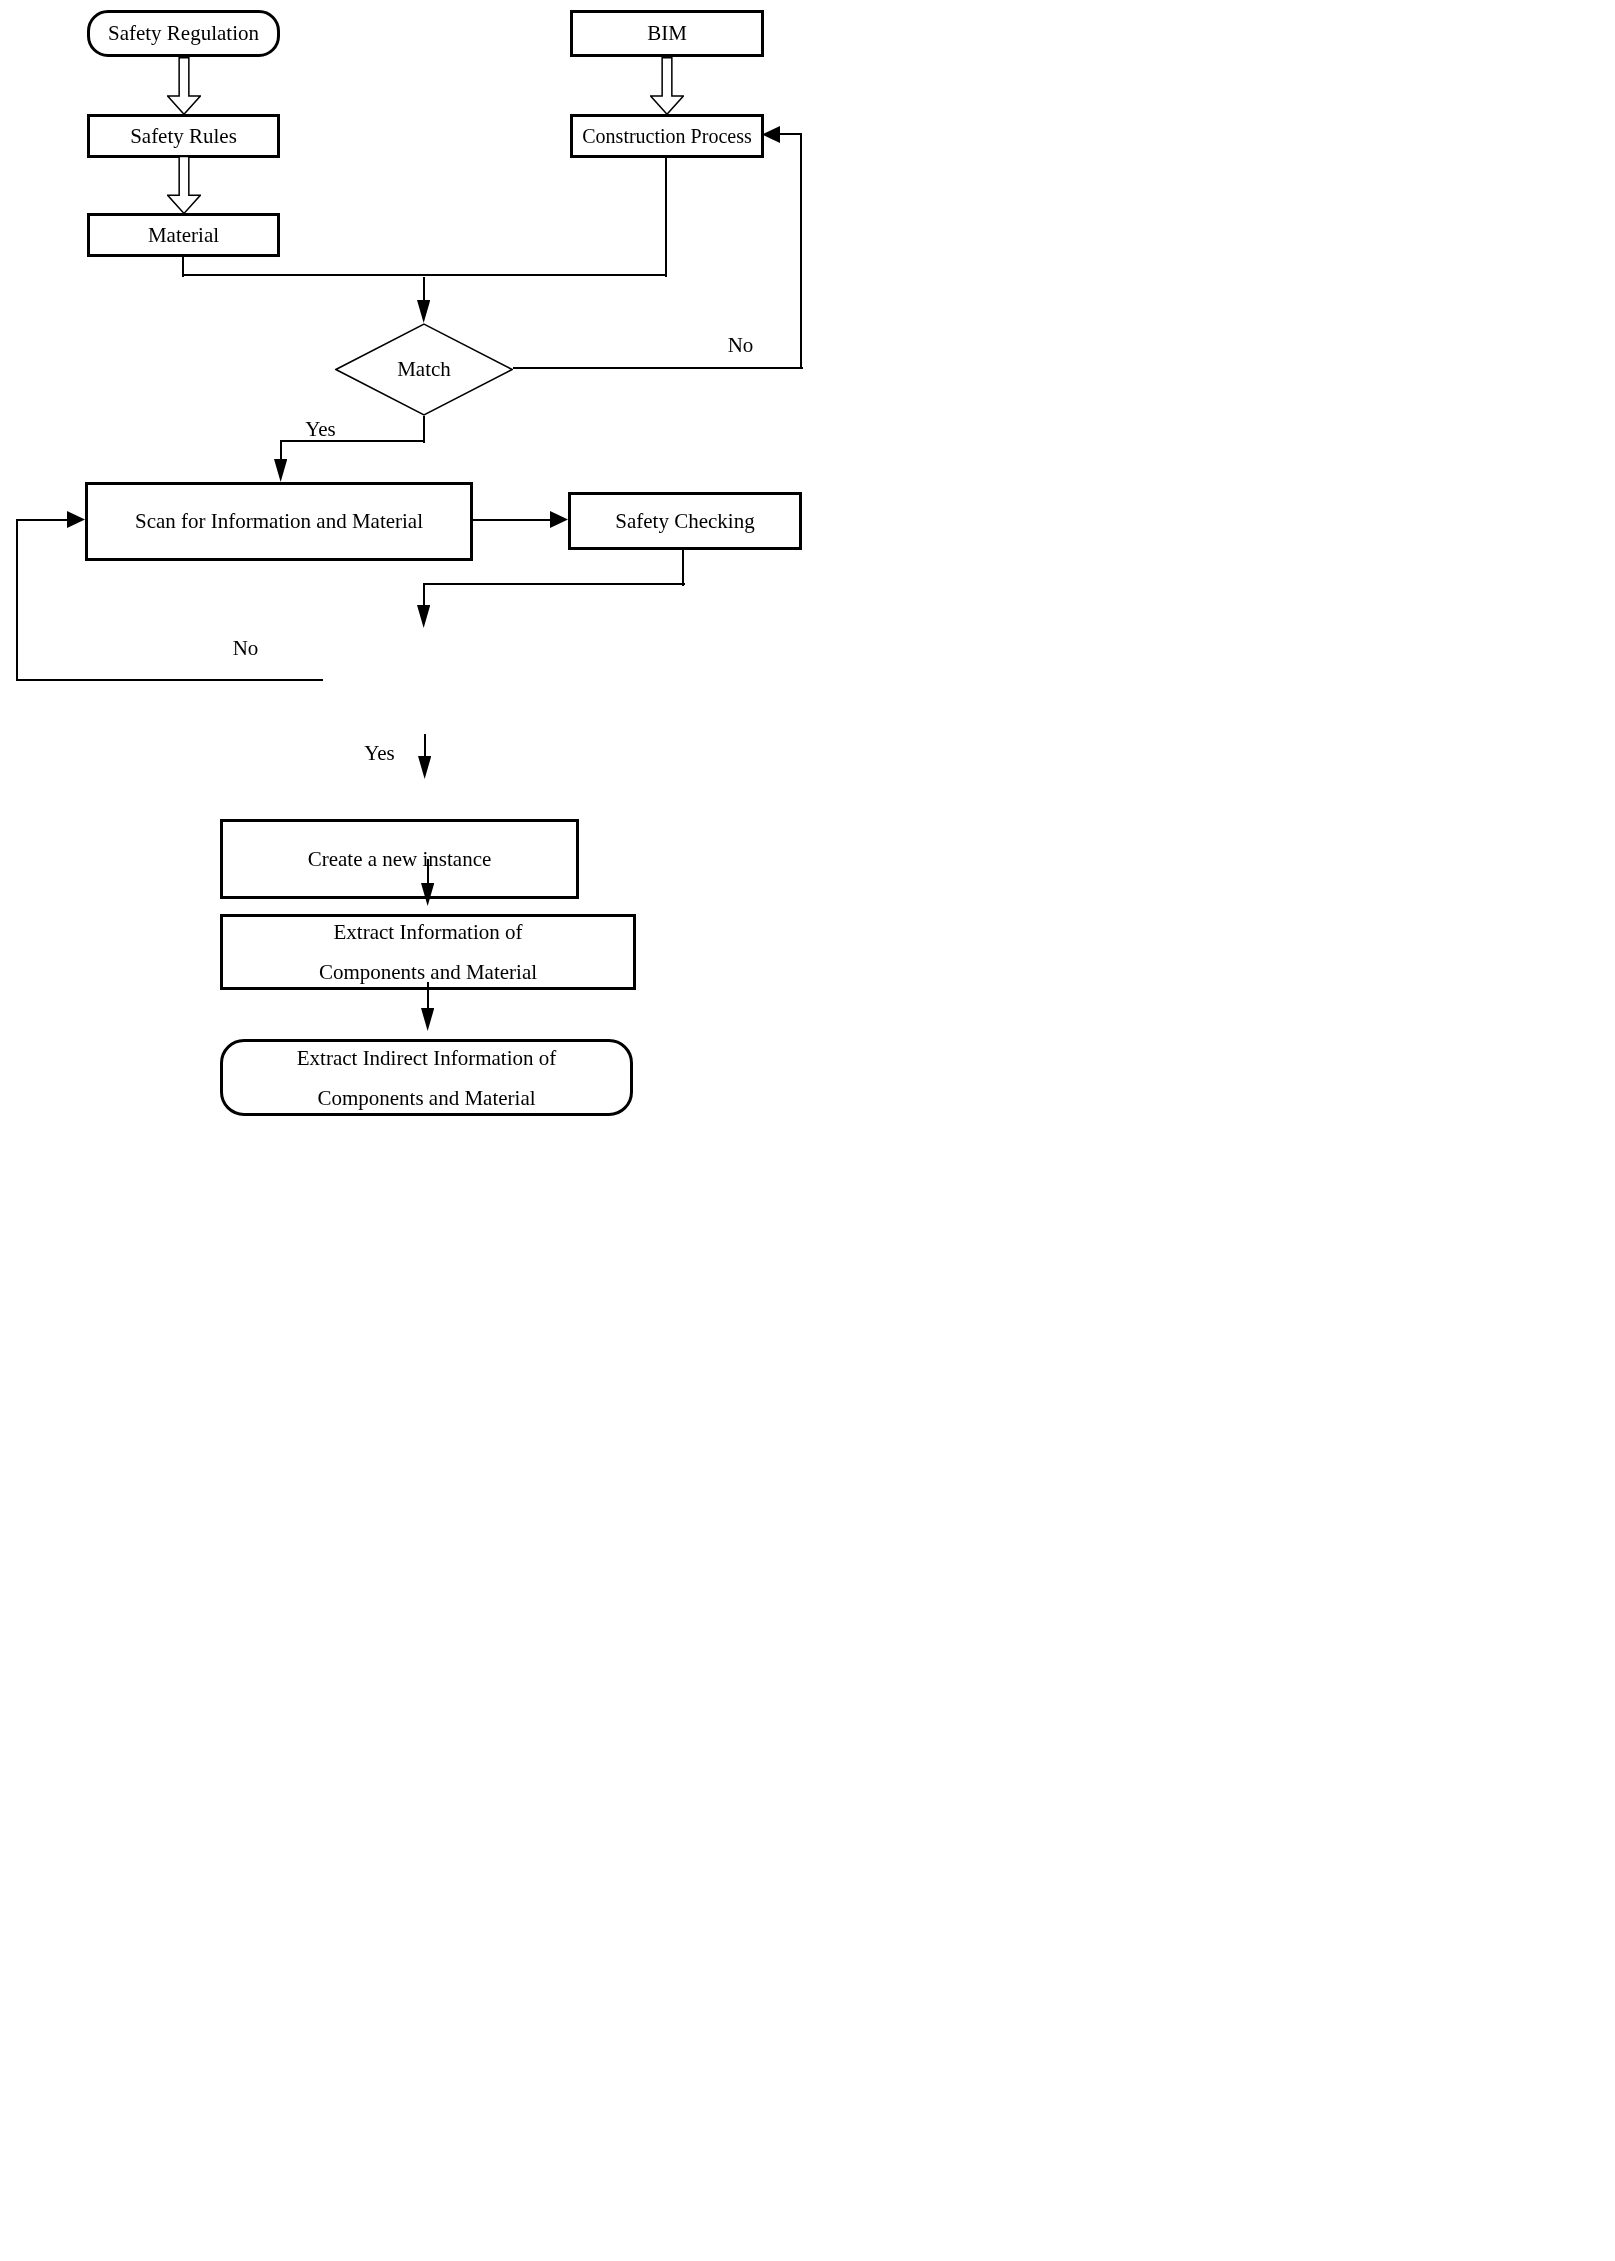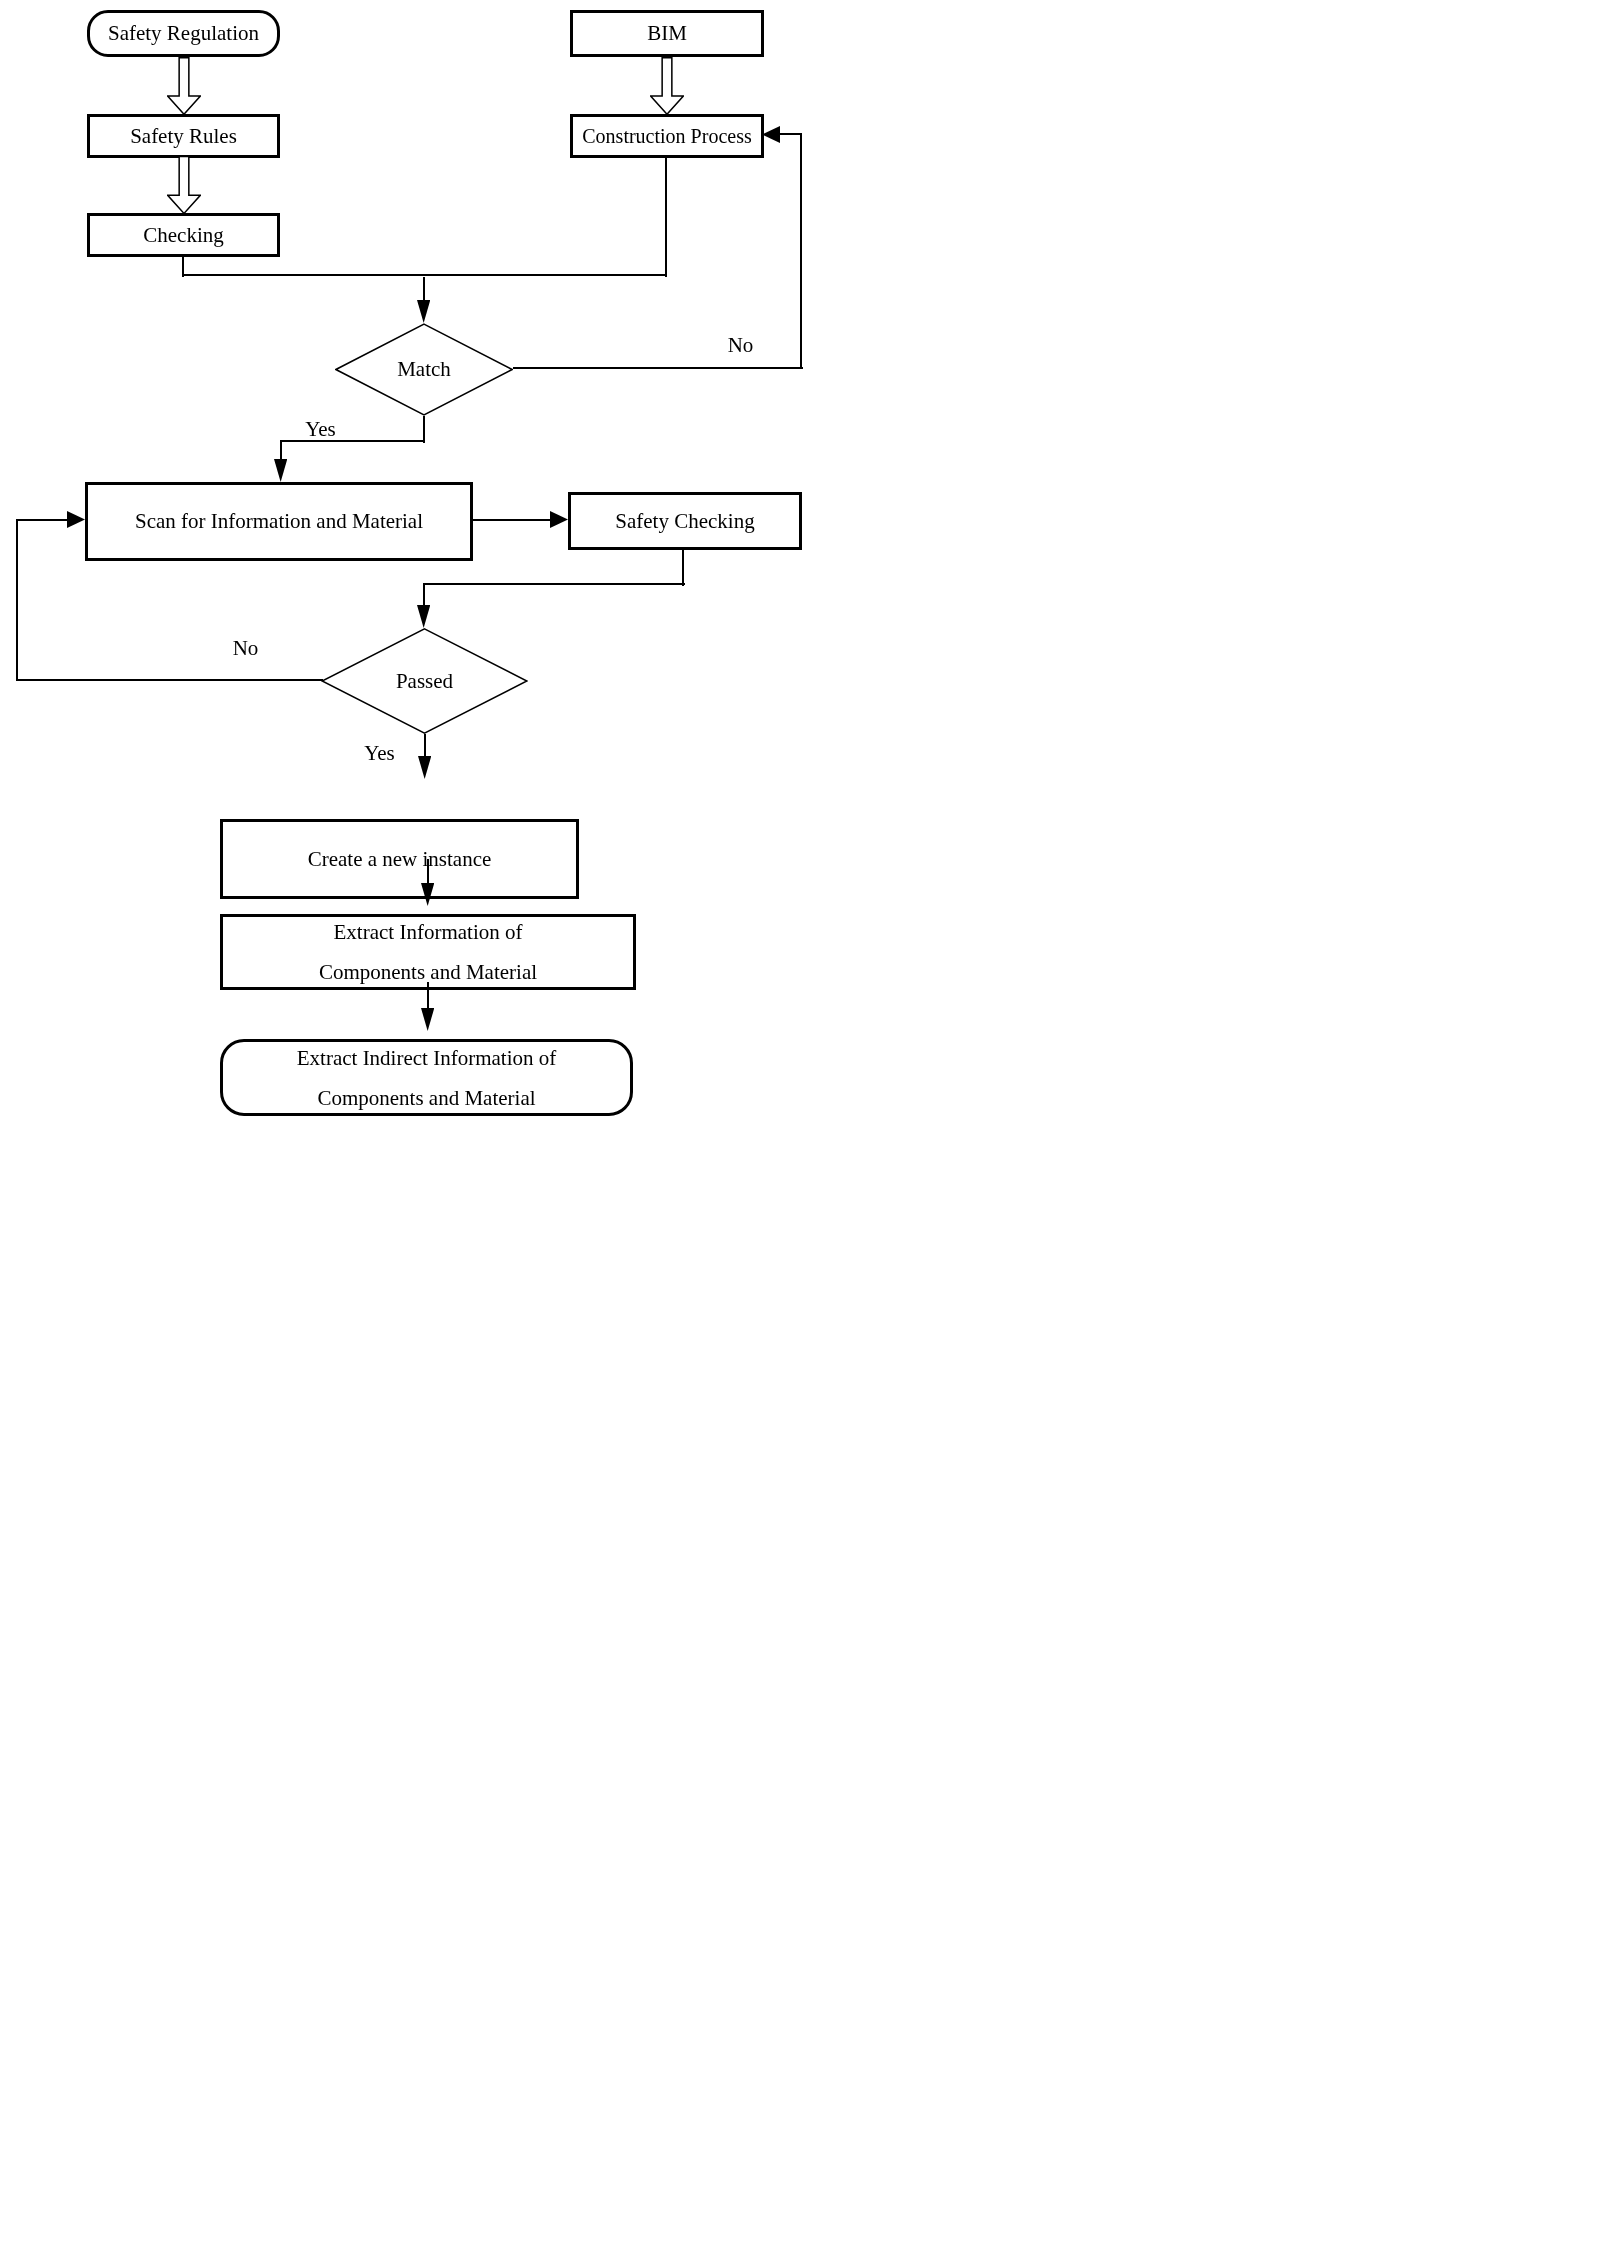--- a/index.html
+++ b/index.html
@@ -61,21 +61,21 @@
     <span>Safety Rules</span>
   </div>
 
   <div class="ah" style="left:167px;top:156px;">
     <svg width="34" height="58" viewBox="0 0 56 96">
       <polygon points="20,1 36,1 36,65 55,65 28,95 1,65 20,65" fill="#fff" stroke="#000" stroke-width="2.5"></polygon>
     </svg>
   </div>
 
   <div class="box" style="left:87px;top:213px;width:193px;height:44px;">
-    <span>Checking</span>
+    <span>Material</span>
   </div>
 
   <div class="box" style="left:570px;top:10.3px;width:194px;height:47px;">
     <span>BIM</span>
   </div>
 
   <div class="ah" style="left:650px;top:57px;">
     <svg width="34" height="58" viewBox="0 0 56 95">
       <polygon points="20,1 36,1 36,64 55,64 28,94 1,64 20,64" fill="#fff" stroke="#000" stroke-width="2.5"></polygon>
     </svg>
@@ -139,26 +139,20 @@
 
   <div class="line" style="left:682px;top:550px;width:2.4px;height:36px;"></div>
   <div class="line" style="left:423px;top:583px;width:262px;height:2.4px;"></div>
   <div class="line" style="left:423px;top:583px;width:2.4px;height:23px;"></div>
   <div class="ah" style="left:417px;top:605px;">
     <svg width="13.3" height="23" viewBox="0 0 22 38">
         <polygon points="0,0 22,0 11,38" fill="#000"></polygon>
       </svg>
   </div>
 
-  <div class="diamond" style="left:321px;top:628px;width:207px;height:106px;">
-    <svg width="207" height="106" viewBox="0 0 341 175">
-      <polygon points="170.5,1.5 339.5,87.5 170.5,173.5 1.5,87.5" fill="#fff" stroke="#000" stroke-width="2.5"></polygon>
-    </svg>
-    <div class="dlabel">Passed</div>
-  </div>
 
   <div class="lbl" style="left:215px;top:635px;width:61px;height:27px;">No</div>
   <div class="line" style="left:15.8px;top:679px;width:307px;height:2.4px;"></div>
   <div class="line" style="left:15.8px;top:519px;width:2.4px;height:162px;"></div>
   <div class="line" style="left:15.8px;top:519px;width:52px;height:2.4px;"></div>
   <div class="ah" style="left:67px;top:511px;">
     <svg width="18" height="17" viewBox="0 0 30 28">
         <polygon points="0,0 0,28 30,14" fill="#000"></polygon>
       </svg>
   </div>

